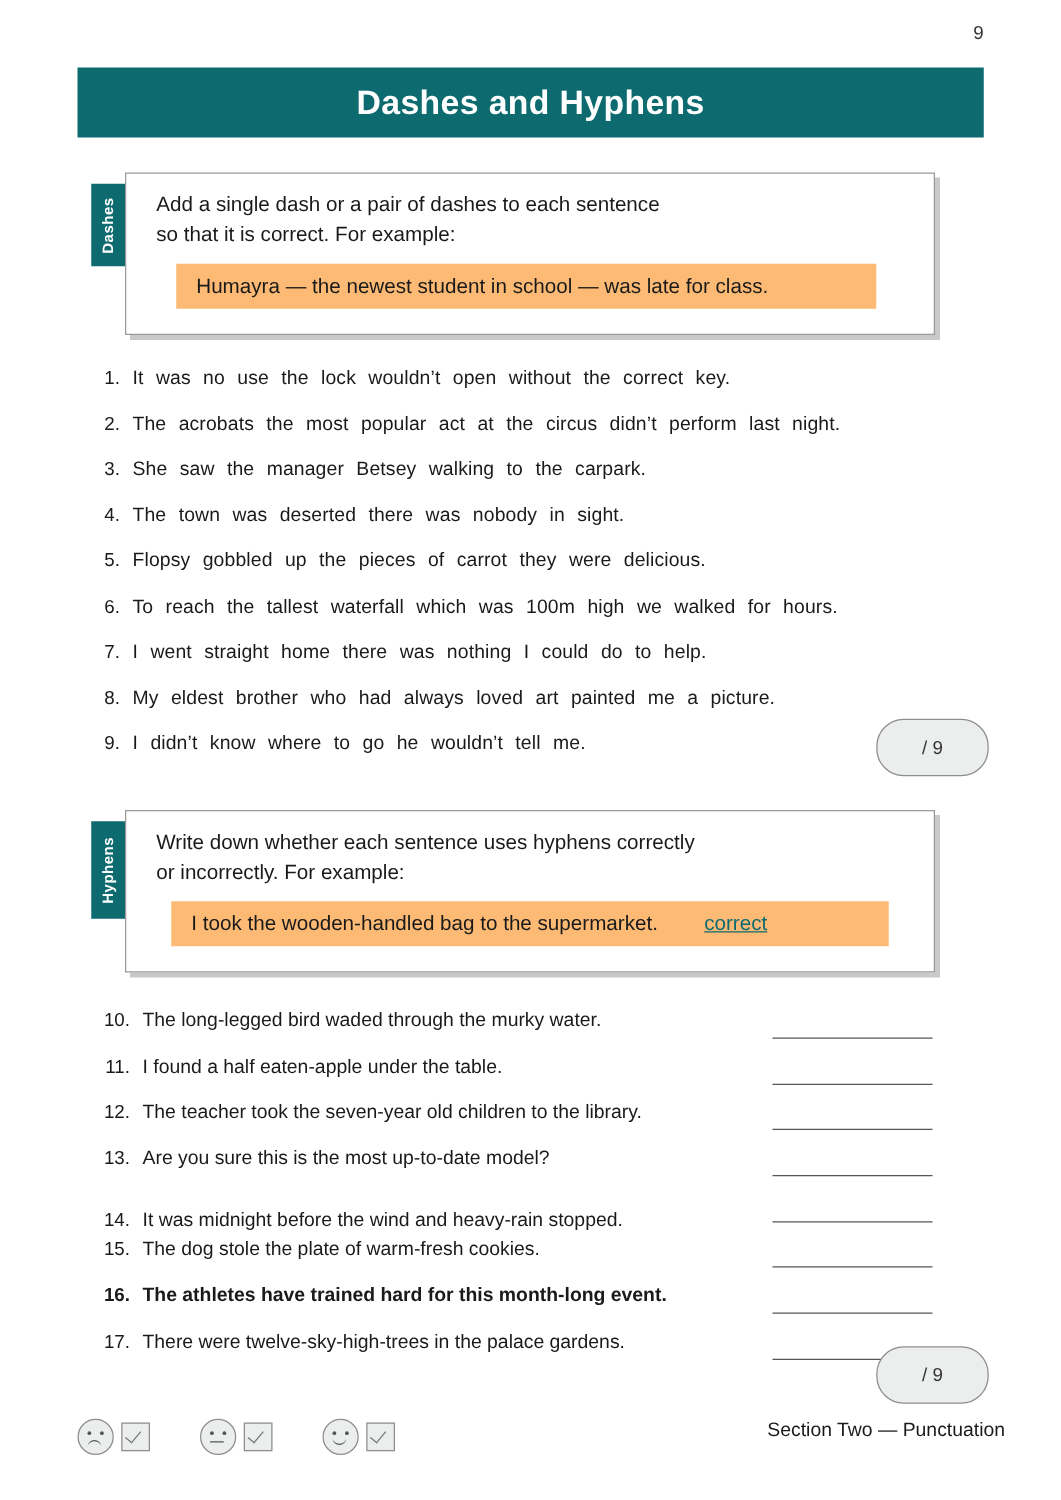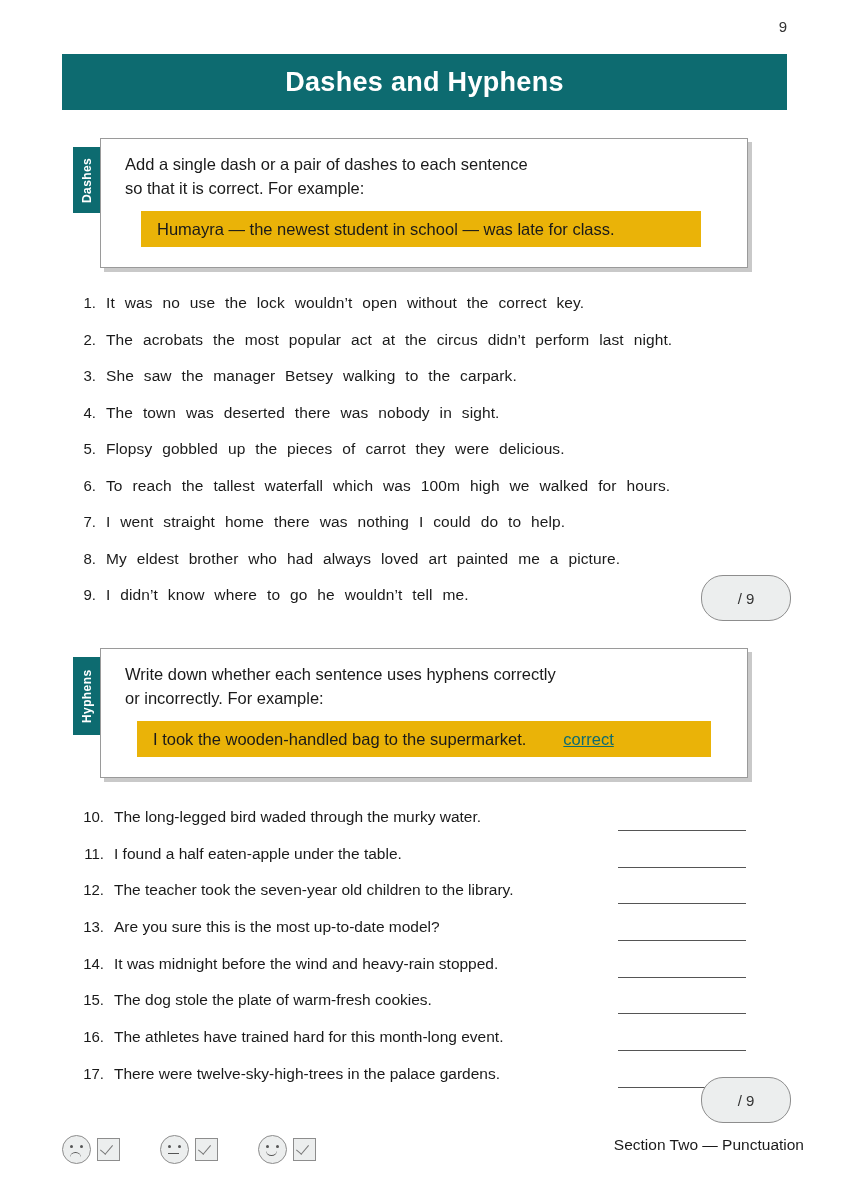--- a/index.html
+++ b/index.html
@@ -87,21 +87,21 @@
   .instr-text {
     position: absolute;
     left: 24px;
     top: 14px;
     font-size: 16.5px;
     line-height: 1.45;
     color: #1a1a1a;
   }
   .example-box {
     position: absolute;
-    background: #eab308;
+    background: #fdba74;
     font-size: 16.5px;
     color: #1a1a1a;
     display: flex;
     align-items: center;
     padding-left: 16px;
     box-sizing: border-box;
   }
   .example-answer {
     color: #0d6b70;
     text-decoration: underline;
@@ -333,30 +333,30 @@
       <span class="q-num" style="width:42px;">12.</span>
       <span class="q-text">The teacher took the seven-year old children to the library.</span>
       <span class="answer-line" style="left:556px; width:128px; top:22px;"></span>
     </div>
     <div class="q-row" style="height:36.7px;">
       <span class="q-num" style="width:42px;">13.</span>
       <span class="q-text">Are you sure this is the most up-to-date model?</span>
       <span class="answer-line" style="left:556px; width:128px; top:22px;"></span>
     </div>
     <div class="q-row" style="height:36.7px;">
-      <span class="q-num" style="width:42px;">14.</span>
+      <span class="q-num" style="width:42px;margin-top:13px;">14.</span>
       <span class="q-text">It was midnight before the wind and heavy-rain stopped.</span>
       <span class="answer-line" style="left:556px; width:128px; top:22px;"></span>
     </div>
     <div class="q-row" style="height:36.7px;">
       <span class="q-num" style="width:42px;">15.</span>
       <span class="q-text">The dog stole the plate of warm-fresh cookies.</span>
       <span class="answer-line" style="left:556px; width:128px; top:22px;"></span>
     </div>
-    <div class="q-row" style="height:36.7px;">
+    <div class="q-row" style="height:36.7px;font-weight:bold;">
       <span class="q-num" style="width:42px;">16.</span>
       <span class="q-text">The athletes have trained hard for this month-long event.</span>
       <span class="answer-line" style="left:556px; width:128px; top:22px;"></span>
     </div>
     <div class="q-row" style="height:36.7px;">
       <span class="q-num" style="width:42px;">17.</span>
       <span class="q-text">There were twelve-sky-high-trees in the palace gardens.</span>
       <span class="answer-line" style="left:556px; width:128px; top:22px;"></span>
     </div>
   </div>

